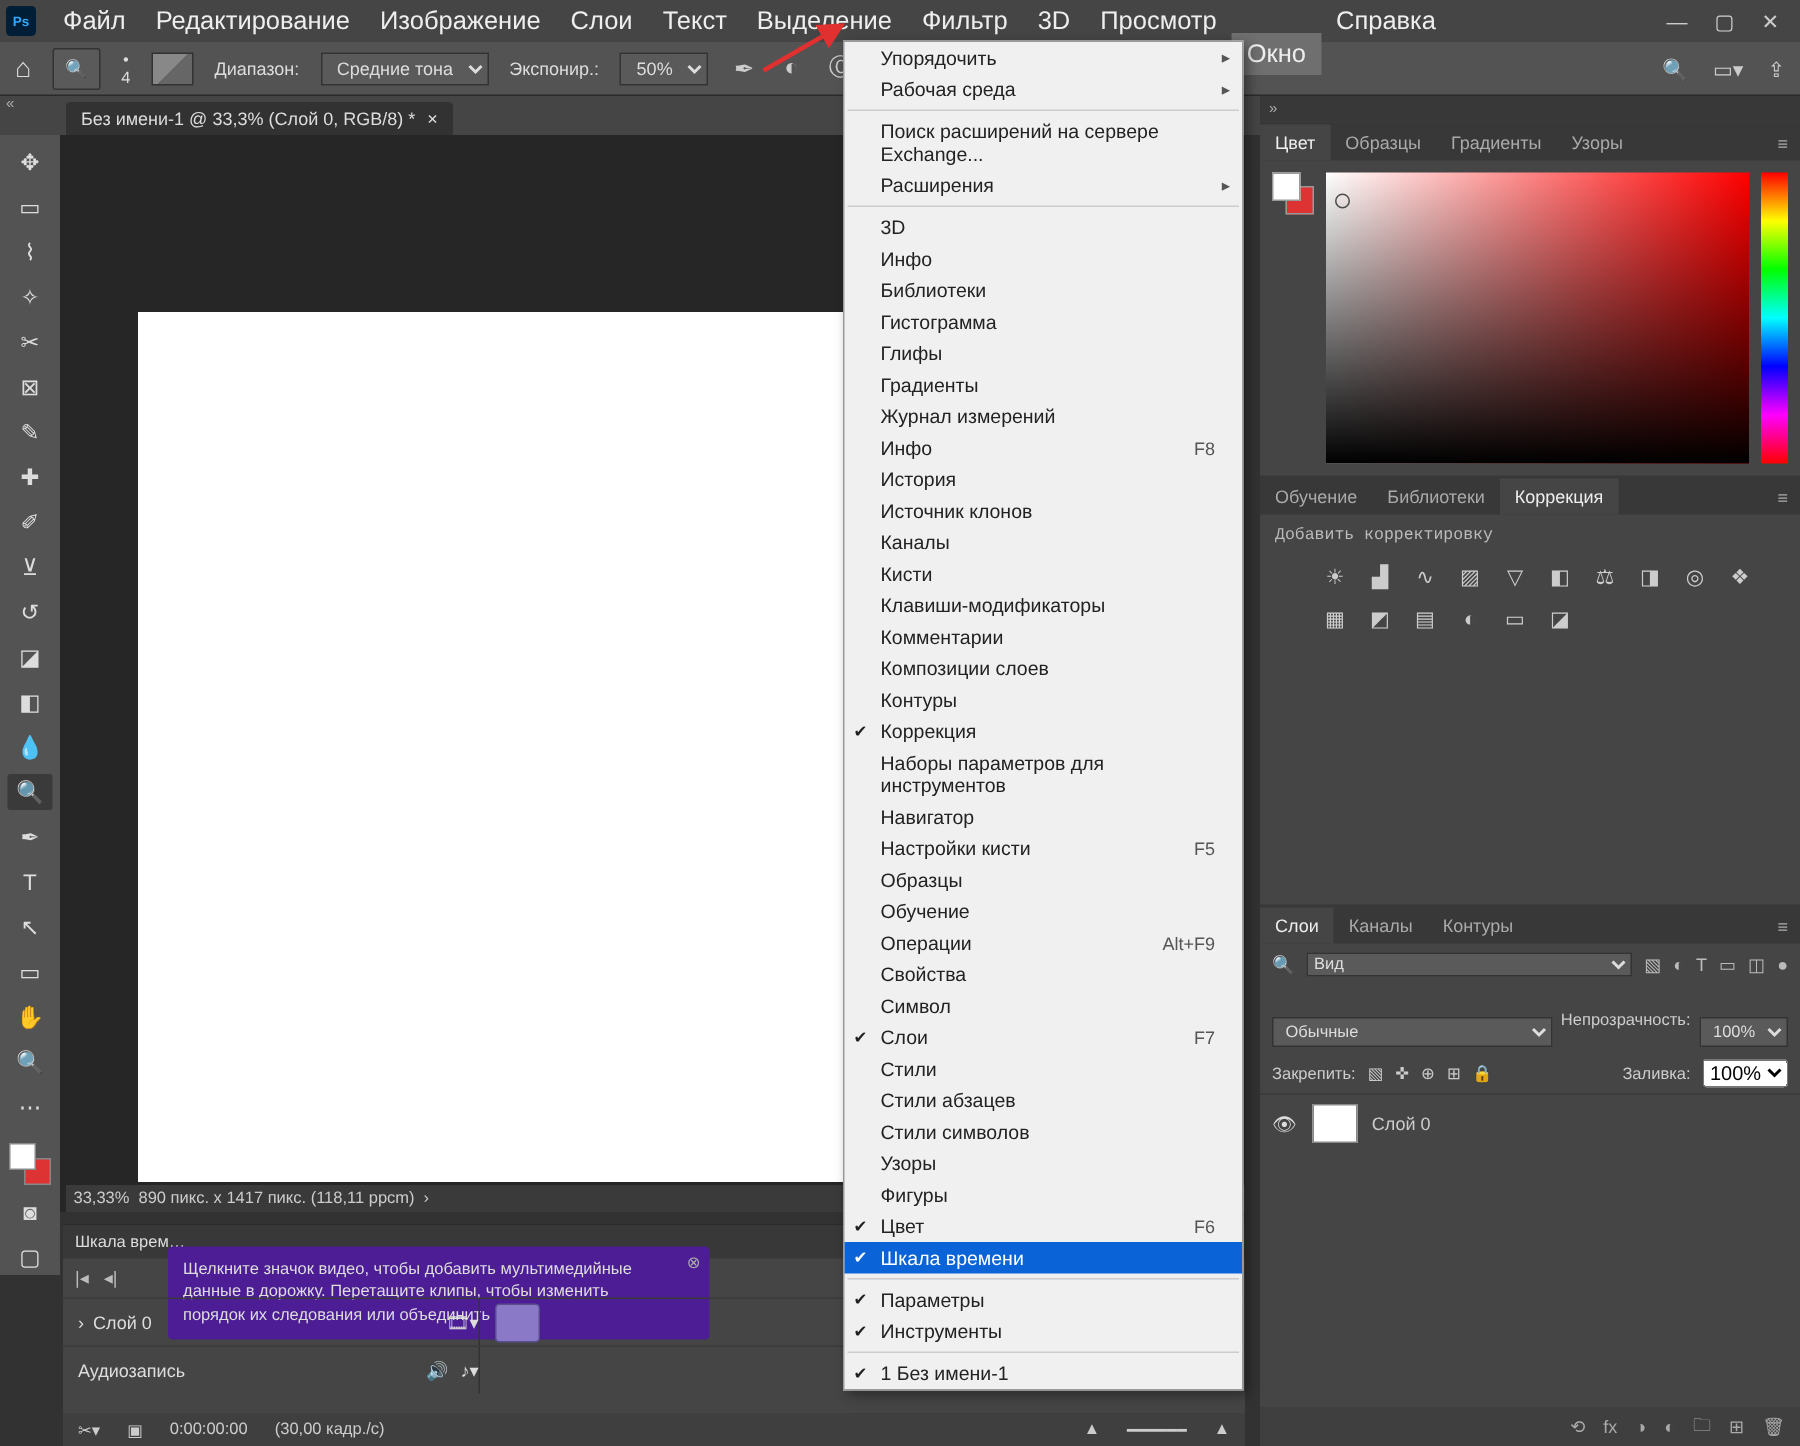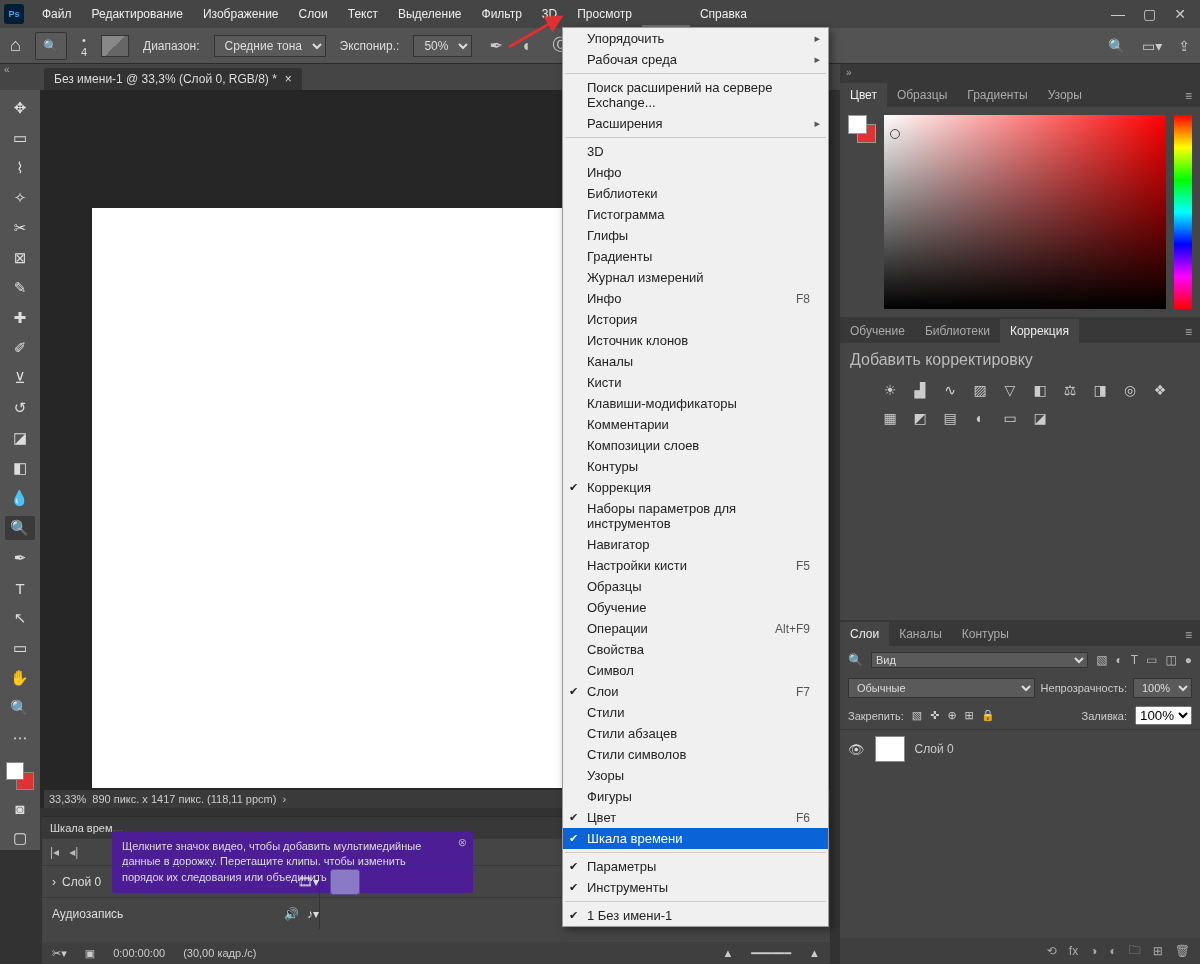--- a/index.html
+++ b/index.html
@@ -1,21 +1,21 @@
 <!DOCTYPE html>
 <html><head>
 <meta charset="utf-8">
 <style>
 * { margin: 0; padding: 0; box-sizing: border-box; font-family: "Segoe UI", Arial, sans-serif; }
 body { background: #323232; color: #ccc; width: 1200px; height: 964px; overflow: hidden; position: relative; font-size: 12px; }
 
 
 .menubar { height: 28px; background: #454545; display: flex; align-items: center; padding: 0 4px; gap: 0; }
 .menubar .app-icon { width: 20px; height: 20px; background: #001e36; color: #31a8ff; font-size: 9px; font-weight: bold; display: flex; align-items: center; justify-content: center; border-radius: 3px; margin-right: 8px; }
-.menubar .menu-item { padding: 4px 10px; font-size: 12px; color: #eee; cursor: default; }
+.menubar .menu-item { padding: 4px 10px; font-size: 17px; color: #eee; cursor: default; }
 .menubar .menu-item.active { background: #6f6f6f; margin-top: 44px; }
 .window-controls { margin-left: auto; display: flex; gap: 18px; padding-right: 10px; color: #ccc; font-size: 14px; }
 
 
 .optbar { height: 36px; background: #535353; display: flex; align-items: center; padding: 0 10px; gap: 14px; border-bottom: 1px solid #2a2a2a; }
 .optbar .home-icon { font-size: 18px; color: #ddd; }
 .optbar .tool-preset { width: 32px; height: 28px; background: #5a5a5a; border: 1px solid #333; border-radius: 2px; display: flex; align-items: center; justify-content: center; }
 .optbar .size-widget { display: flex; flex-direction: column; align-items: center; color: #ddd; font-size: 11px; }
 .optbar .swatch { width: 28px; height: 22px; background: linear-gradient(135deg,#888 50%,#666 50%); border: 1px solid #333; }
 .optbar label { color: #ddd; font-size: 12px; }
@@ -77,29 +77,29 @@
 
 .color-body { display:flex; padding:8px; gap:8px; height:210px;}
 .color-fgbg { width:28px; height:28px; position:relative;}
 .color-fgbg .fg { position:absolute; left:0; top:0; width:19px; height:19px; background:#fff; border:1px solid #999;}
 .color-fgbg .bg { position:absolute; right:0; bottom:0; width:19px; height:19px; background:#d33; border:1px solid #999;}
 .color-picker { flex:1; background: linear-gradient(to right,#fff,#ff0000); position:relative;}
 .color-picker::after{content:"";position:absolute;inset:0;background:linear-gradient(to bottom,transparent,#000);}
 .color-picker .ring{position:absolute;left:6px;top:14px;width:10px;height:10px;border:1px solid #555;border-radius:50%;}
 .hue-strip { width:18px; background: linear-gradient(to bottom,#f00,#ff0,#0f0,#0ff,#00f,#f0f,#f00);}
 
-.adjust-hint { padding:8px 10px; color:#bbb; font-size:16px;}
+.adjust-hint { padding:8px 10px; color:#bbb; font-size:11px;font-family:Liberation Mono, monospace;}
 .adjust-icons { display:flex; flex-wrap:wrap; gap:10px; padding:4px 14px 12px 40px;}
 .adjust-icons span { width:20px; height:18px; display:inline-flex; align-items:center; justify-content:center; color:#ccc; font-size:14px;}
 
 .layers-tools { display:flex; align-items:center; gap:8px; padding:6px 8px;}
 .layers-tools select { background:#5a5a5a; color:#ddd; border:1px solid #333; font-size:11px; flex:1; }
 .layers-tools .li-icons { margin-left:auto; display:flex; gap:8px; color:#bbb;}
 .layers-row2 { display:flex; align-items:center; gap:6px; padding:4px 8px; font-size:11px; color:#ccc;}
-.layers-row2 select { background:#5a5a5a; color:#ddd; border:1px solid #333; font-size:11px; padding:2px 4px;}
+.layers-row2 select { background:#5a5a5a; color:#ddd; border:1px solid #333; font-size:11px; padding:2px 4px;margin-top:17px;}
 .lock-row { display:flex; align-items:center; gap:8px; padding:4px 8px; font-size:11px; color:#ccc;}
 .layer-entry { display:flex; align-items:center; gap:10px; padding:6px 8px; border-top:1px solid #3a3a3a;}
 .layer-entry .eye{font-size:13px;color:#ddd;}
 .layer-entry .thumb{width:30px;height:26px;background:#fff;border:1px solid #888;}
 .layers-footer { margin-top:auto; height:26px; background:#3f3f3f; display:flex; align-items:center; justify-content:flex-end; gap:12px; padding:0 10px; color:#aaa;}
 </style>
 </head>
 <body>
 
 <div class="menubar">

